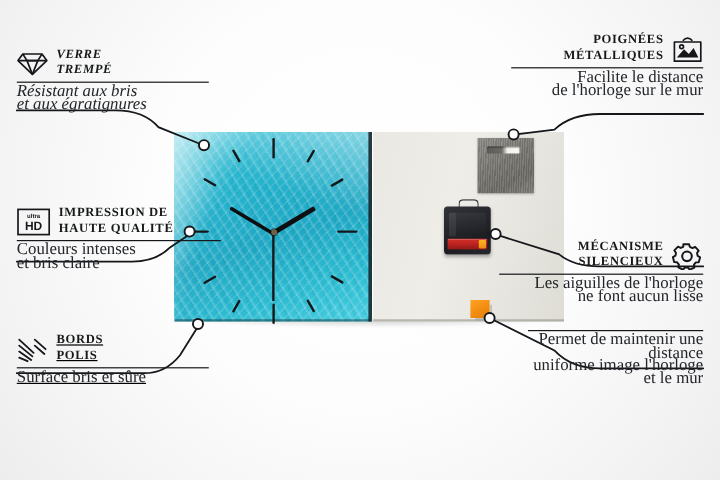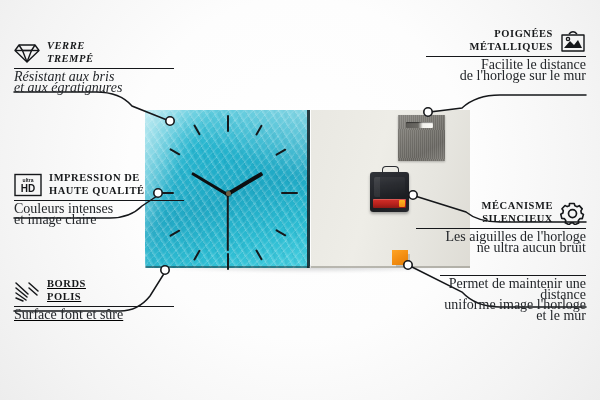--- a/index.html
+++ b/index.html
@@ -210,40 +210,40 @@
       <svg class="ico" width="28" height="24" viewBox="0 0 28 24">
         <rect x="1" y="1.5" width="26" height="21" fill="none" stroke="#15171a" stroke-width="1.4"></rect>
         <text x="14" y="9" font-family="Liberation Sans, sans-serif" font-size="5" font-weight="bold" fill="#15171a" text-anchor="middle">ultra</text>
         <text x="14" y="19" font-family="Liberation Sans, sans-serif" font-size="10" font-weight="bold" fill="#15171a" text-anchor="middle">HD</text>
       </svg>
       <div class="co-title">IMPRESSION DE
 HAUTE QUALITÉ</div>
     </div>
     <div class="co-rule"></div>
     <div class="co-sub">Couleurs intenses
-et image claire</div>
+et bris claire</div>
   </div>
 
   <div class="callout left" style="left:14px;top:278px;width:160px;text-decoration:underline;">
     <div class="co-head">
       <svg class="ico" width="26" height="22" viewBox="0 0 26 22">
         <g stroke="#15171a" stroke-width="1.5" stroke-linecap="round">
           <path d="M2,3 L14,14"></path>
             <path d="M2,8 L13,17"></path>
             <path d="M2,13 L12,20"></path>
             <path d="M2,18 L9,21"></path>
           <path d="M15,3 L24,11"></path>
             <path d="M15,8 L23,15"></path>
         </g>
       </svg>
       <div class="co-title">BORDS
 POLIS</div>
     </div>
     <div class="co-rule"></div>
-    <div class="co-sub">Surface font et sûre</div>
+    <div class="co-sub">Surface bris et sûre</div>
   </div>
 
   <div class="callout right" style="left:426px;top:28px;width:160px;">
     <div class="co-head">
       <div class="co-title">POIGNÉES
 MÉTALLIQUES</div>
       <svg class="ico" width="26" height="24" viewBox="0 0 26 24">
         <g fill="none" stroke="#15171a" stroke-width="1.4" stroke-linejoin="round">
           <path d="M9,5 Q13,0.5 17,5"></path>
           <rect x="2" y="6" width="22" height="16"></rect>
@@ -263,21 +263,21 @@
 SILENCIEUX</div>
       <svg class="ico" width="26" height="24" viewBox="0 0 26 24">
         <g fill="none" stroke="#15171a" stroke-width="1.7" stroke-linecap="round" stroke-linejoin="round">
           <path d="M10.5,2.6 h5 l.7,2.4 2.3,1 2.3,-1.1 3.1,3.4 -1.4,2.1 .5,2.5 2.2,1.2 -1.2,4.4 -2.6,.1 -1.6,2 .4,2.5 -4.2,1.9 -1.6,-2 -2.5,0 -1.7,2 -4.1,-2 .5,-2.5 -1.6,-2 -2.6,-.2 -1.1,-4.4 2.3,-1.2 .4,-2.5 -1.4,-2.1 3.2,-3.3 2.3,1.1 2.3,-1 Z" transform="translate(-0.5,0) scale(0.95)"></path>
           <circle cx="12.5" cy="12.6" r="4"></circle>
         </g>
       </svg>
     </div>
     <div class="co-rule"></div>
     <div class="co-sub">Les aiguilles de l'horloge
-ne ultra aucun bruit</div>
+ne font aucun lisse</div>
   </div>
 
   <div class="callout right" style="left:440px;top:272px;width:146px;">
     <div class="co-rule"></div>
     <div class="co-sub">Permet de maintenir une distance
 uniforme image l'horloge et le mur</div>
   </div>
 
 </div>
 

